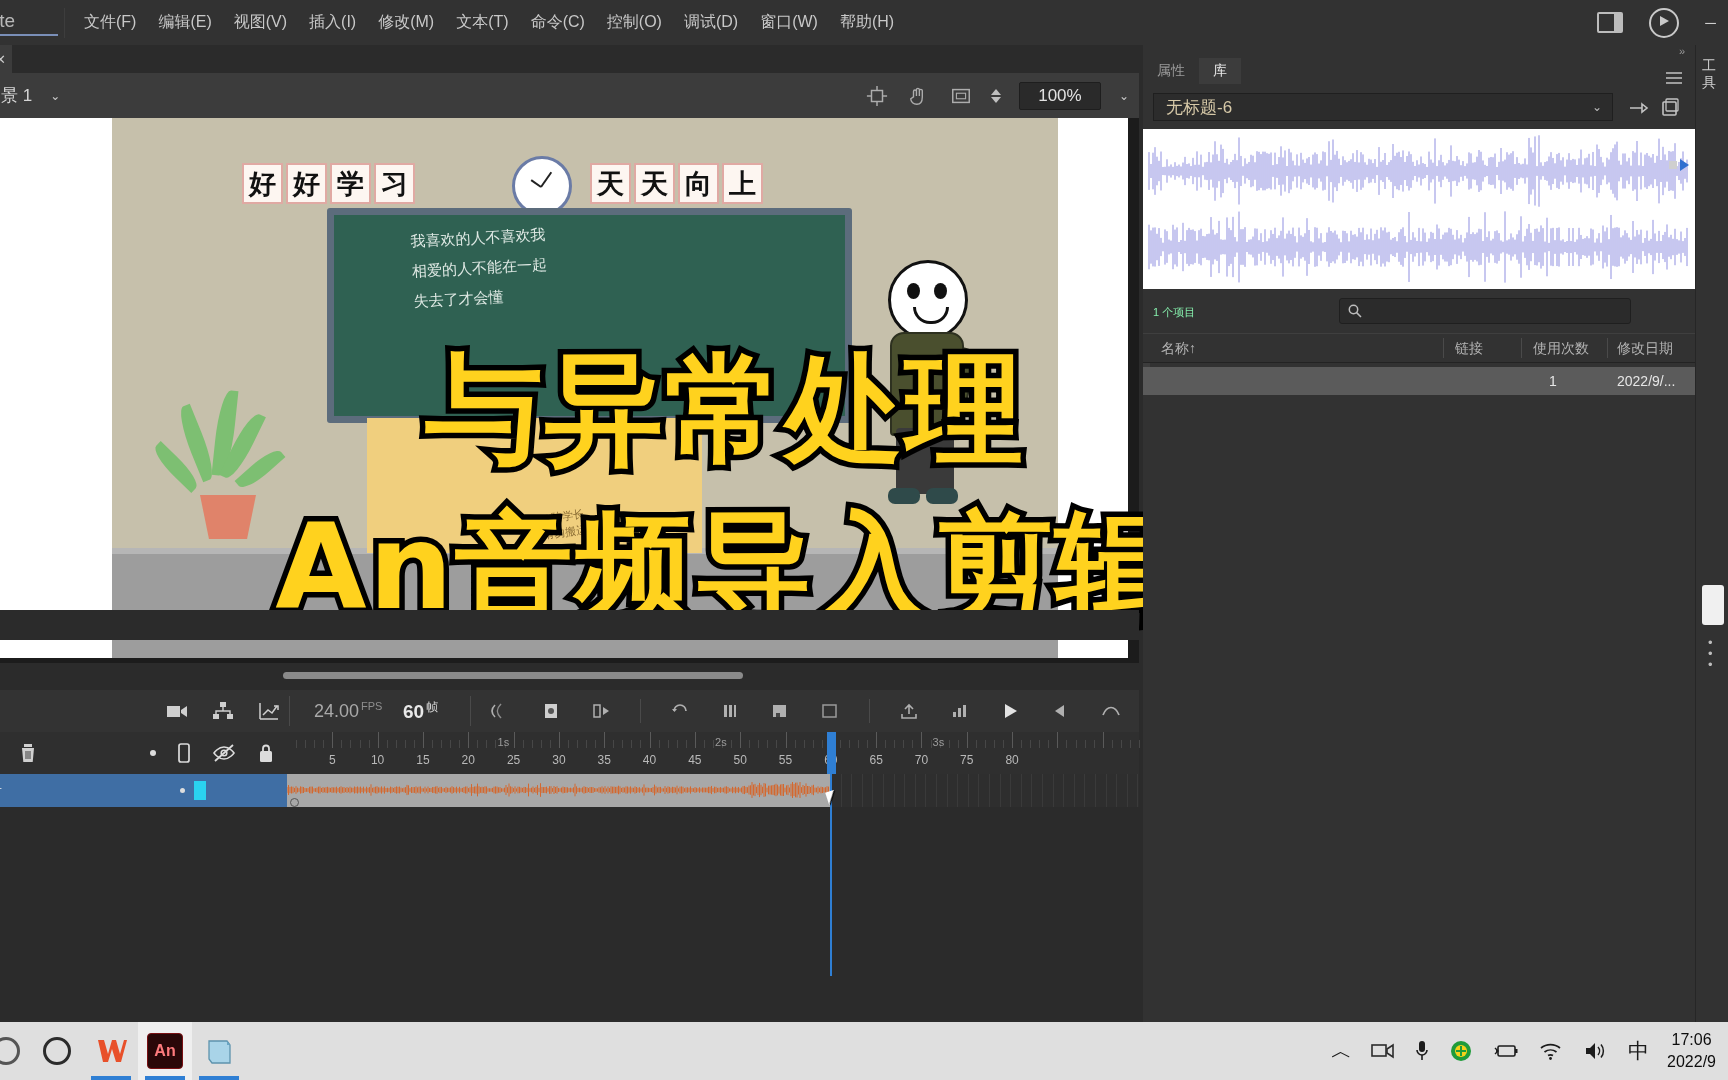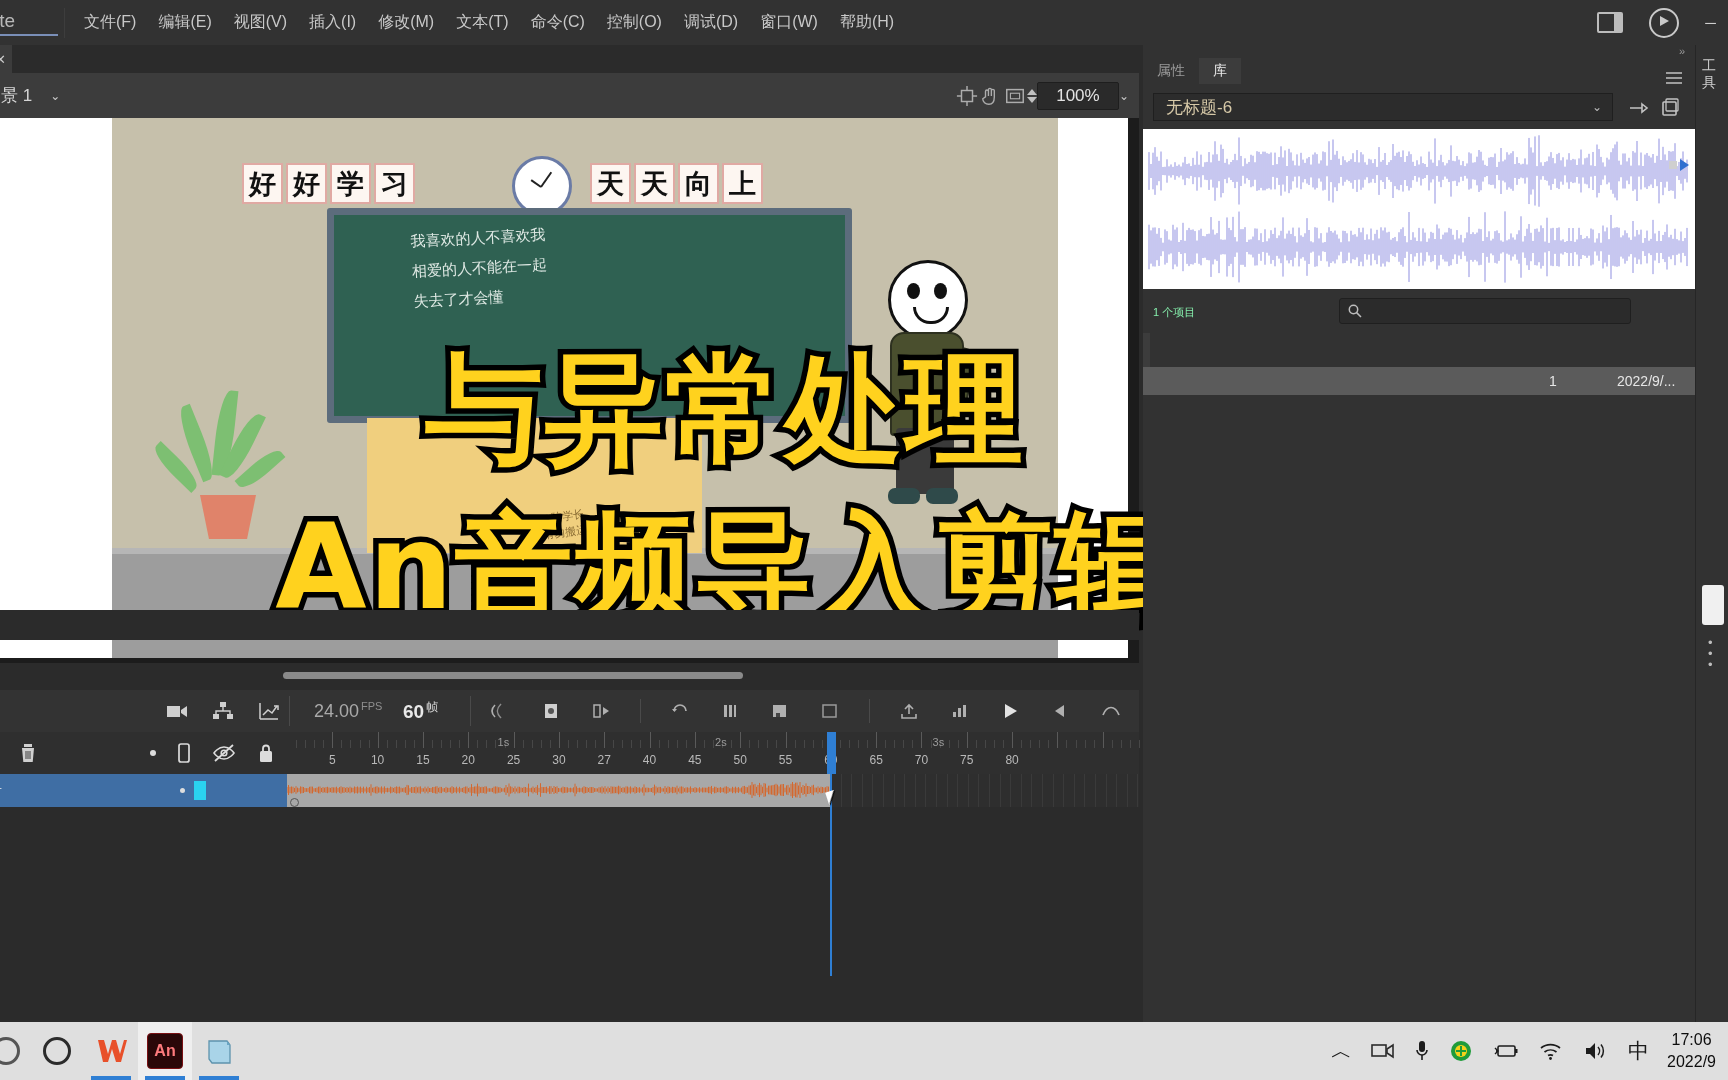--- a/index.html
+++ b/index.html
@@ -19,21 +19,21 @@
   .ic-winbtns{display:flex;gap:18px;color:#cfcfcf;font-size:15px;}
 
   
   .tabstrip{position:absolute;left:0;top:45px;width:1139px;height:28px;background:#2b2b2b;border-bottom:1px solid #1f1f1f;}
   .doctab{position:absolute;left:-58px;top:0;width:70px;height:28px;background:#3c3c3c;color:#cfcfcf;font-size:13px;display:flex;align-items:center;justify-content:flex-end;padding-right:6px;box-sizing:border-box;}
 
   
   .editbar{position:absolute;left:0;top:73px;width:1139px;height:45px;background:#3c3c3c;display:flex;align-items:center;border-bottom:1px solid #282828;}
   .scene-name{color:#d6d6d6;font-size:17px;margin-left:-16px;}
   .caret{color:#c9c9c9;font-size:12px;margin-left:18px;}
-  .eb-right{margin-left:auto;display:flex;align-items:center;padding-right:10px;}
+  .eb-right{margin-left:auto;display:flex;align-items:center;gap:18px;padding-right:10px;}
   .eb-ic{width:24px;height:22px;opacity:.82;}
   .zoombox{background:#2a2a2a;border:1px solid #1e1e1e;color:#e2e2e2;font-size:17px;width:80px;height:26px;
            display:flex;align-items:center;justify-content:center;border-radius:2px;}
   .spin{display:flex;flex-direction:column;gap:2px;}
   .spin i{display:block;width:0;height:0;border-left:5px solid transparent;border-right:5px solid transparent;}
   .spin i.up{border-bottom:6px solid #c0c0c0;}
   .spin i.dn{border-top:6px solid #c0c0c0;}
 
   
   .stagewrap{position:absolute;left:0;top:118px;width:1139px;height:545px;background:#1c1c1c;overflow:hidden;}
@@ -508,21 +508,21 @@
       <div class="tick" style="left: 824.809px; height: 8px; top: 8px; background: rgb(71, 71, 71);"></div>
       <div class="tick" style="left: 833.872px; height: 8px; top: 8px; background: rgb(71, 71, 71);"></div>
       <div class="tick" style="left: 842.936px; height: 8px; top: 8px; background: rgb(71, 71, 71);"></div>
       <div class="tick" style="left: 852px; height: 8px; top: 8px; background: rgb(71, 71, 71);"></div>
       <span class="fr-lbl" style="left: 45.3191px;">5</span>
       <span class="fr-lbl" style="left: 90.6383px;">10</span>
       <span class="fr-lbl" style="left: 135.957px;">15</span>
       <span class="fr-lbl" style="left: 181.277px;">20</span>
       <span class="fr-lbl" style="left: 226.596px;">25</span>
       <span class="fr-lbl" style="left: 271.915px;">30</span>
-      <span class="fr-lbl" style="left: 317.234px;">27</span>
+      <span class="fr-lbl" style="left: 317.234px;">35</span>
       <span class="fr-lbl" style="left: 362.553px;">40</span>
       <span class="fr-lbl" style="left: 407.872px;">45</span>
       <span class="fr-lbl" style="left: 453.191px;">50</span>
       <span class="fr-lbl" style="left: 498.511px;">55</span>
       <span class="fr-lbl" style="left: 543.83px;">60</span>
       <span class="fr-lbl" style="left: 589.149px;">65</span>
       <span class="fr-lbl" style="left: 634.468px;">70</span>
       <span class="fr-lbl" style="left: 679.787px;">75</span>
       <span class="fr-lbl" style="left: 725.106px;">80</span>
       <span class="sec-lbl" style="left: 210.532px;">1s</span>
@@ -583,20 +583,29 @@
     <div class="itemcount">1 个项目</div>
     <div class="searchbox">
       <svg class="mag" width="16" height="16" viewBox="0 0 16 16">
         <circle cx="6.5" cy="6.5" r="4.2" fill="none" stroke="#bdbdbd" stroke-width="1.5"></circle>
         <line x1="9.6" y1="9.6" x2="14" y2="14" stroke="#bdbdbd" stroke-width="1.5"></line>
         </svg>
     </div>
 
     <div class="leftbar"></div>
 
+    <div class="colhdr">
+      <span class="c" style="left:18px;">名称↑</span>
+      <span class="vline" style="left:300px;"></span>
+      <span class="c" style="left:312px;">链接</span>
+      <span class="vline" style="left:378px;"></span>
+      <span class="c" style="left:390px;">使用次数</span>
+      <span class="vline" style="left:464px;"></span>
+      <span class="c" style="left:474px;">修改日期</span>
+    </div>
 
     <div class="itemrow">
       <span class="c" style="left:18px;"></span>
       <span class="c" style="left:312px;"></span>
       <span class="c" style="left:406px;">1</span>
       <span class="c" style="left:474px;">2022/9/...</span>
     </div>
   </div>
 
   <div class="toolspanel">

